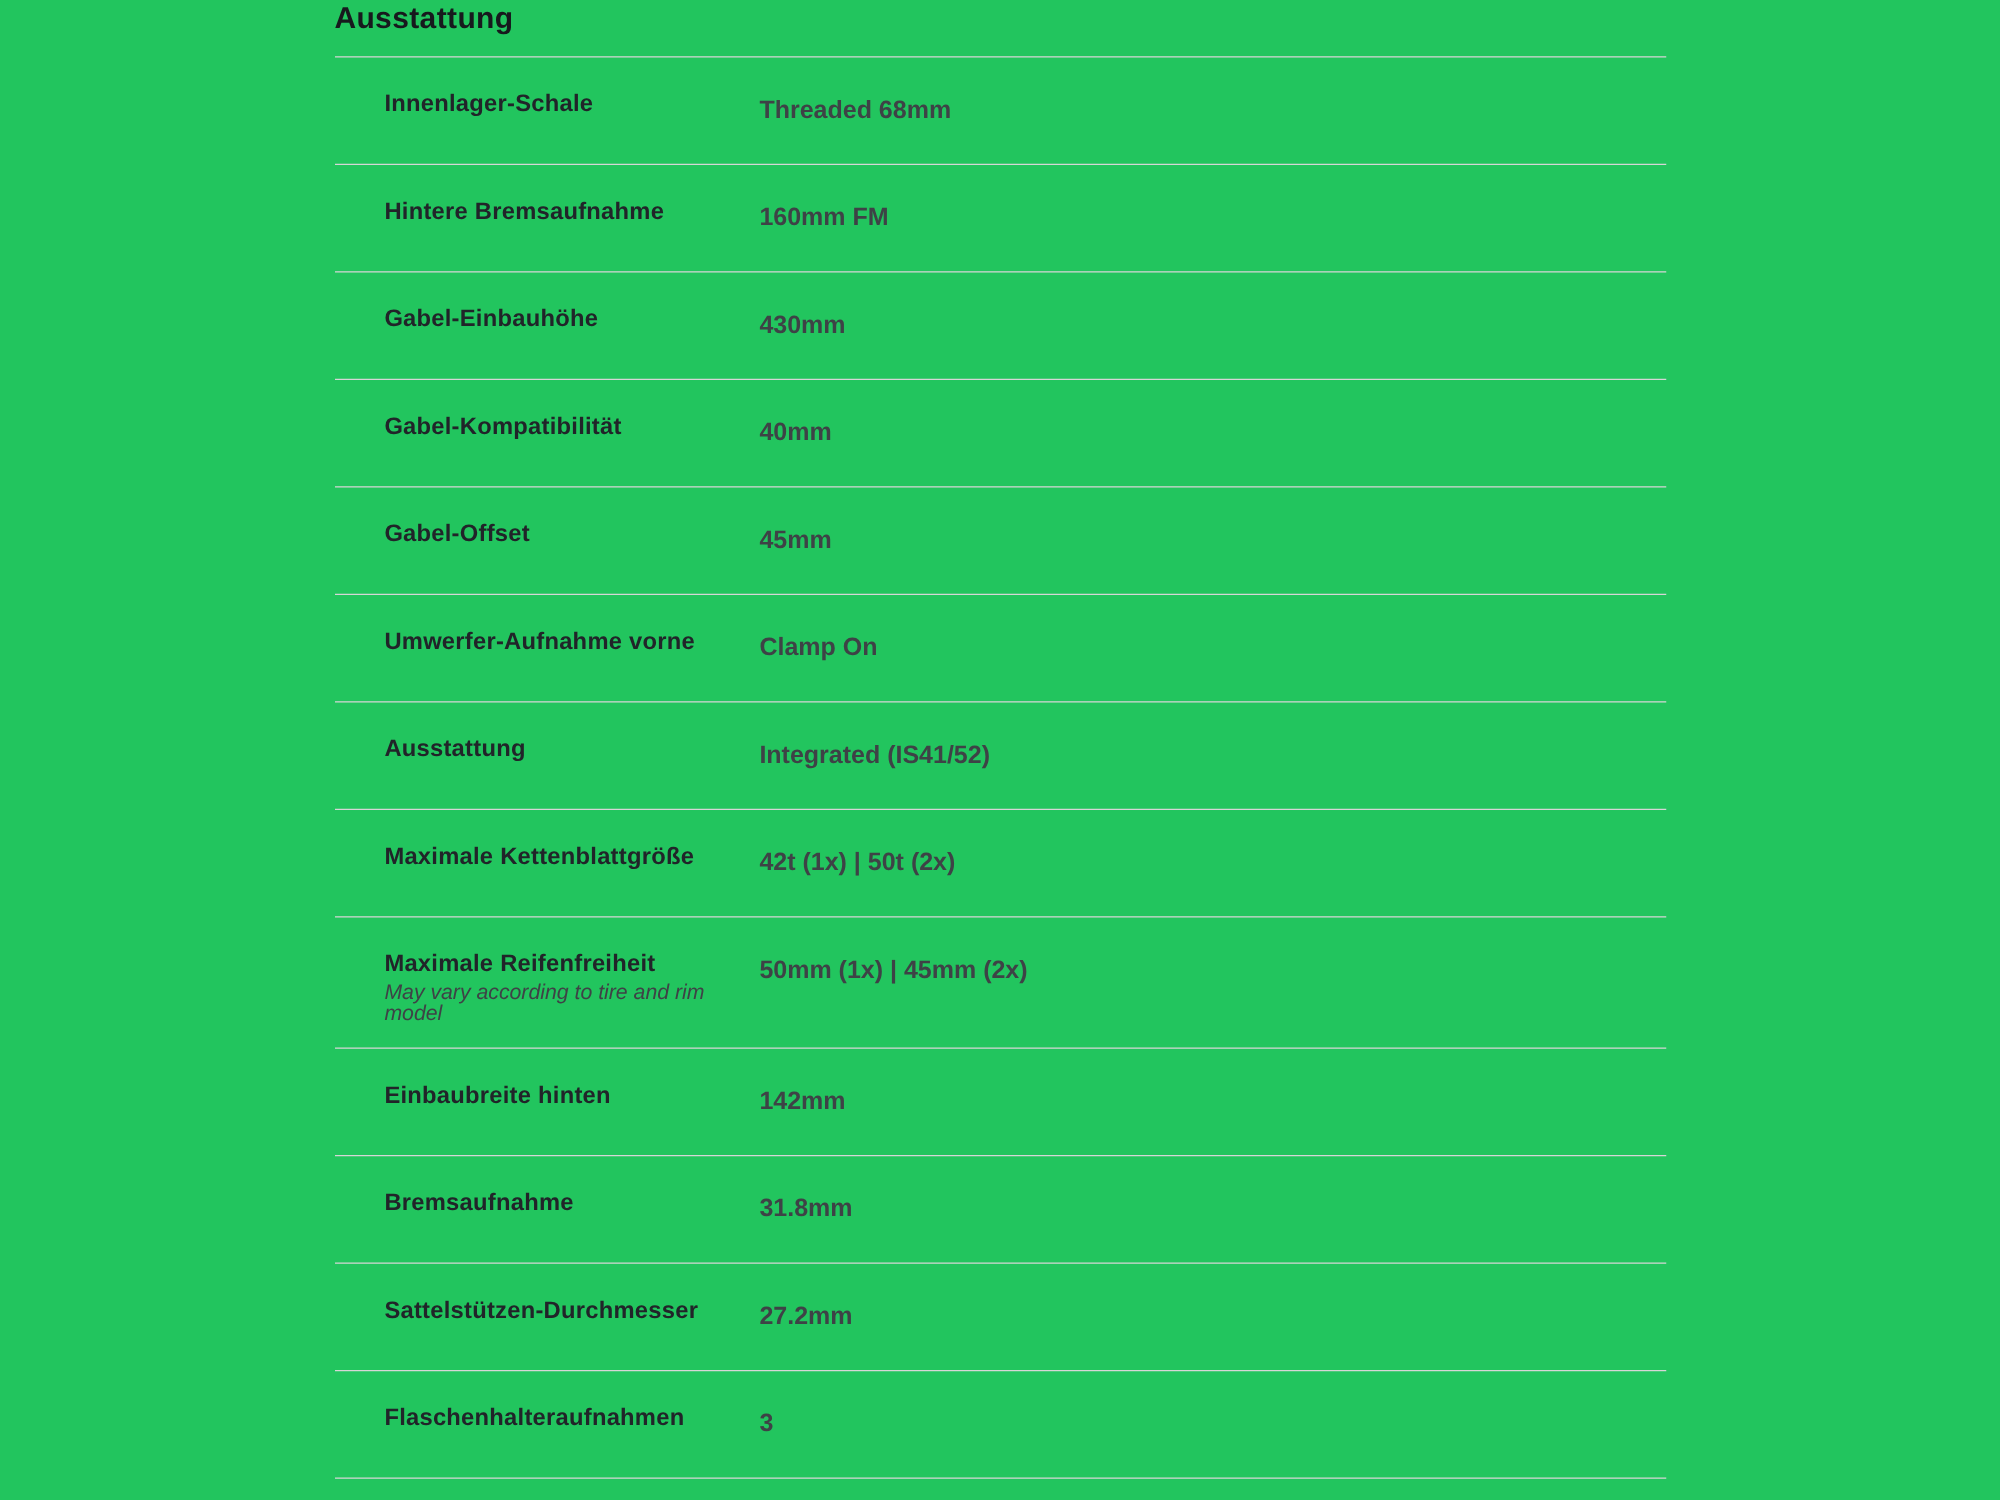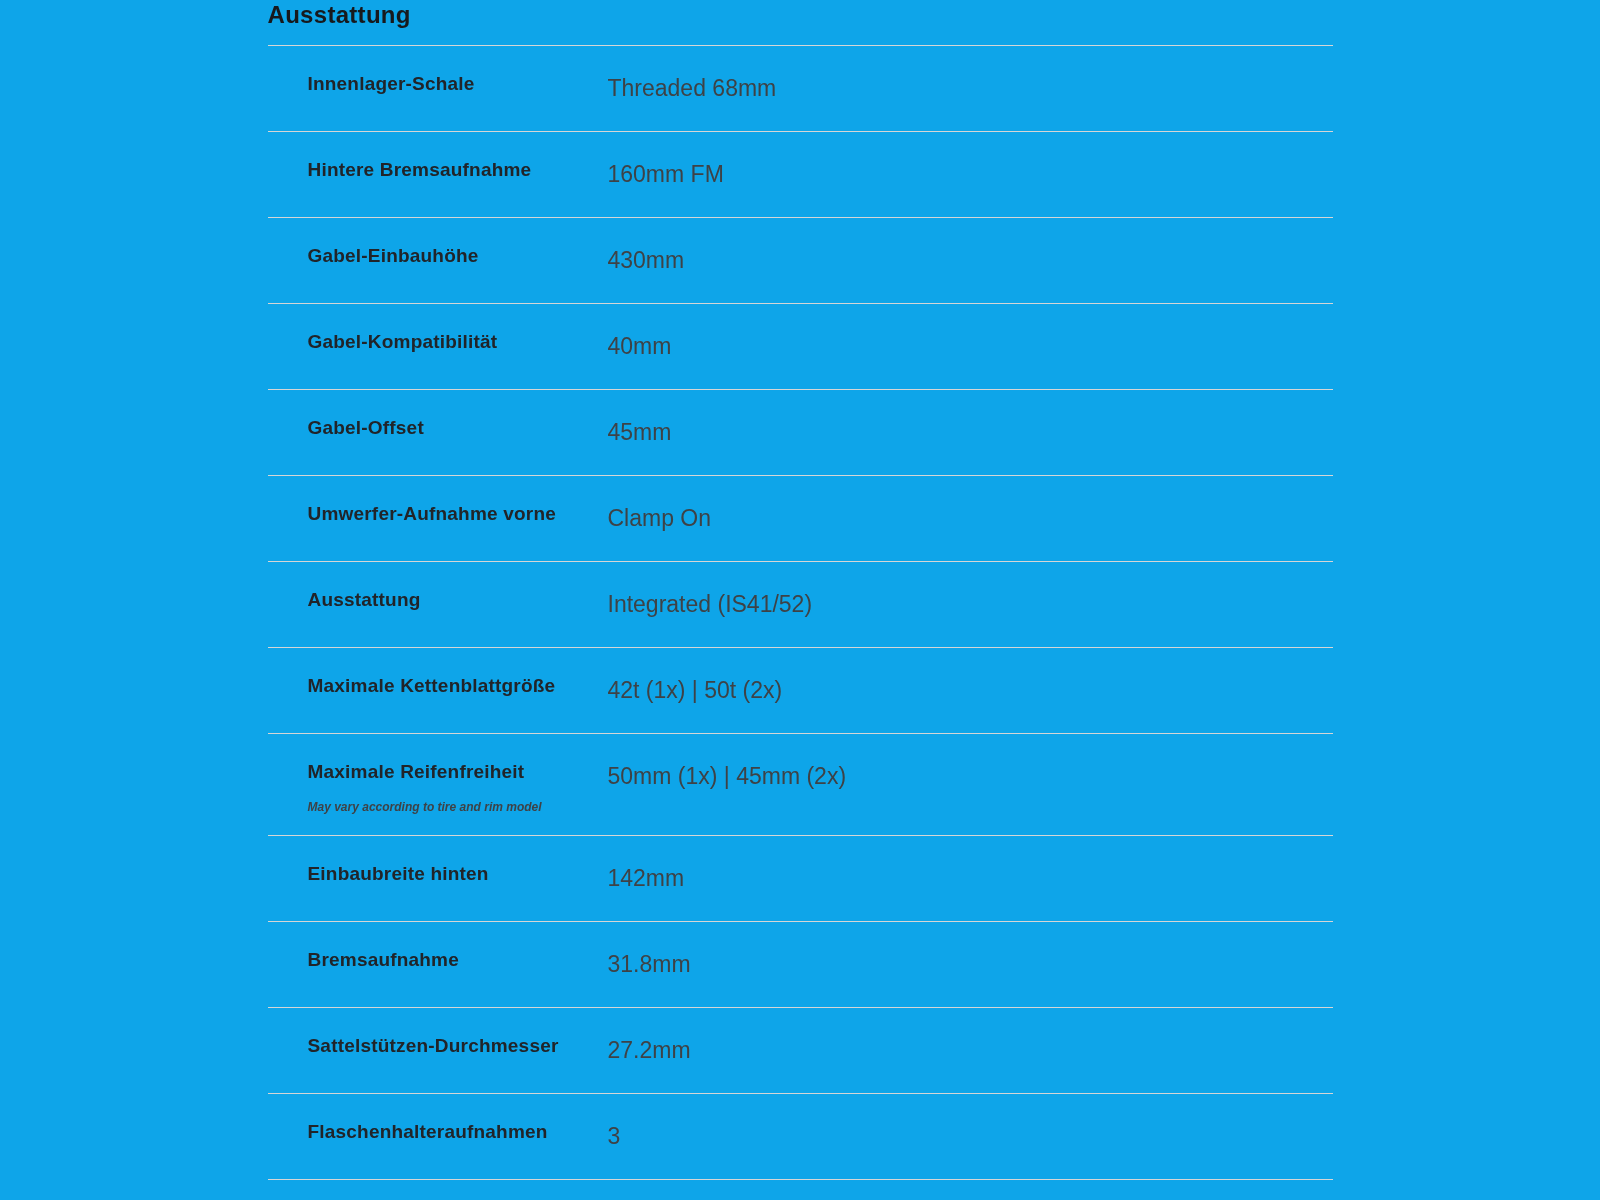--- a/index.html
+++ b/index.html
@@ -6,21 +6,21 @@
   html, body {
     margin: 0;
     padding: 0;
     background: #ffffff;
     font-family: "Liberation Sans", "DejaVu Sans", sans-serif;
     -webkit-font-smoothing: antialiased;
   }
   .page {
     width: 1600px;
     height: 1200px;
-    background: #0ea5e9;
+    background: #22c55e;
     overflow: hidden;
   }
   .container {
     width: 1065px;
     margin: 0 auto;
     padding-top: 2px;
   }
   .section-title {
     font-size: 24px;
     line-height: 26px;
@@ -49,31 +49,31 @@
   .spec-label {
     display: block;
     font-size: 19px;
     line-height: 23px;
     font-weight: 700;
     letter-spacing: 0.2px;
     color: #212429;
   }
   .spec-note {
     display: block;
-    margin-top: 16px;
-    font-size: 12px;
+    margin-top: 2px;
+    font-size: 17px;
     line-height: 17px;
     font-style: italic;
-    font-weight: 700;
+    font-weight: 400;
     color: #3e4246;
   }
   .spec-value {
-    font-size: 23px;
+    font-size: 20px;
     line-height: 23px;
-    font-weight: 400;
+    font-weight: 700;
     color: #3e4246;
     margin-top: 5px;
   }
 </style>
 </head>
 <body>
 
 <div class="page">
   <div class="container">
 

